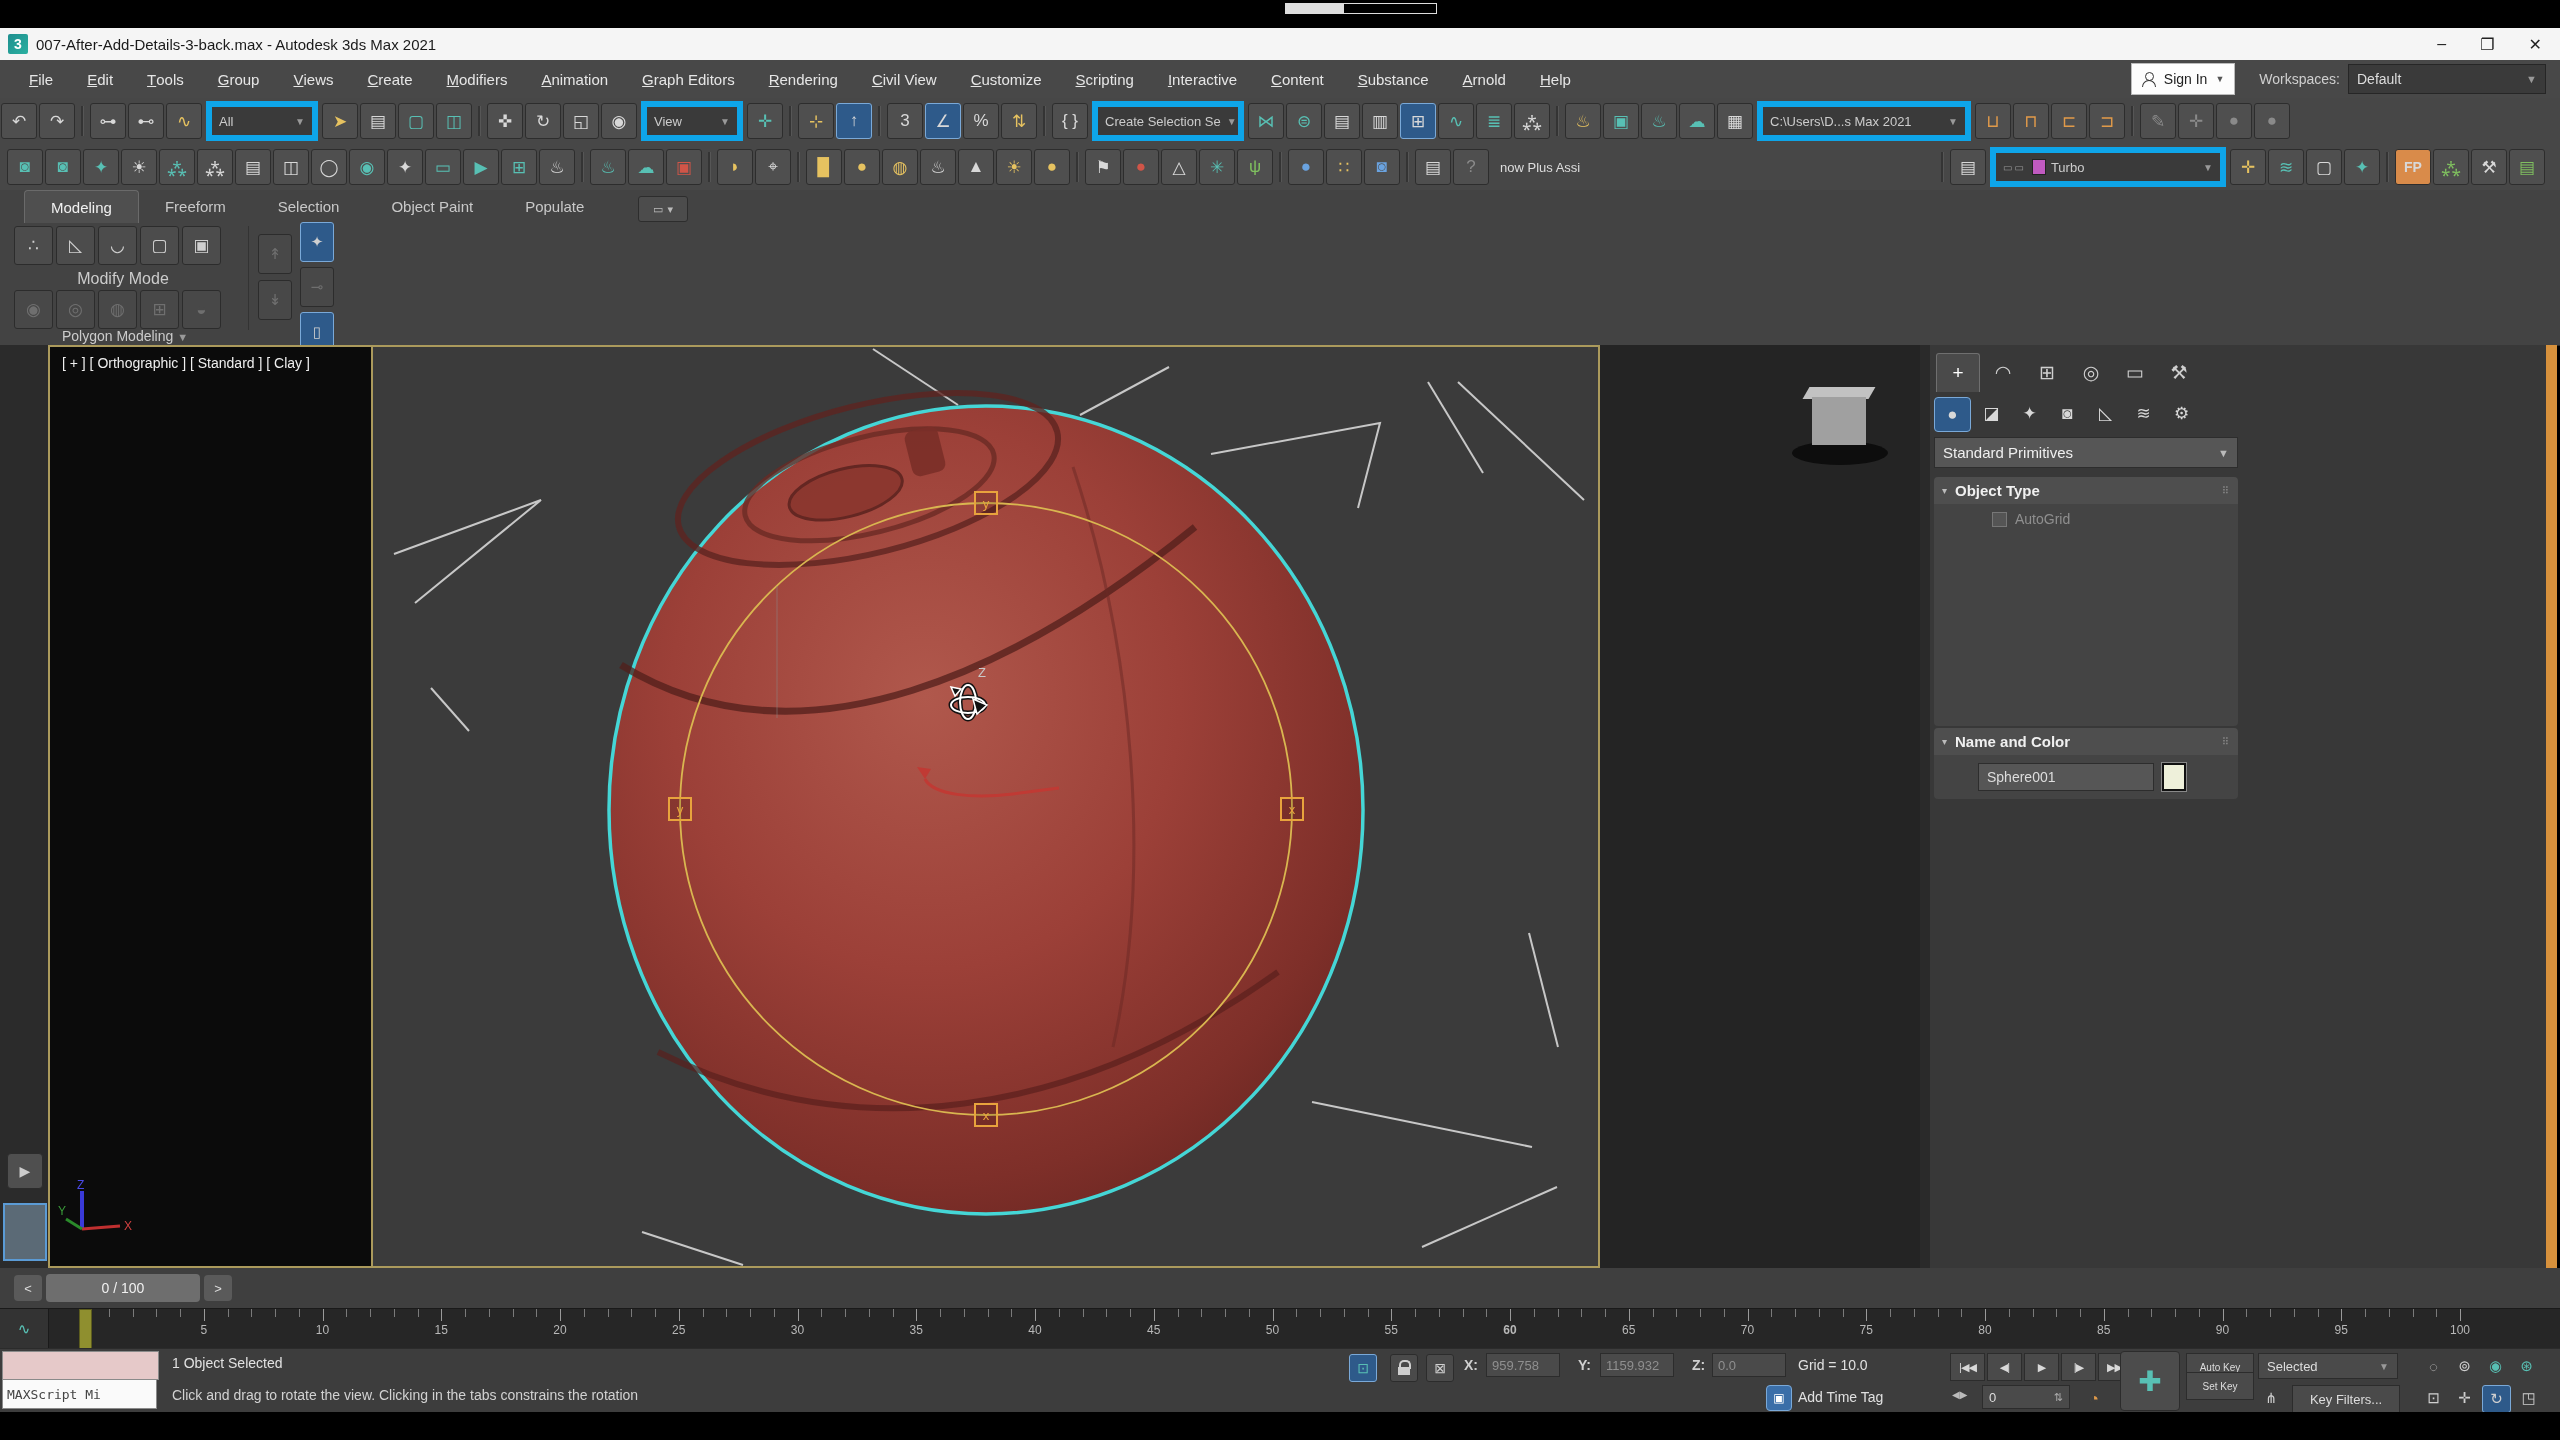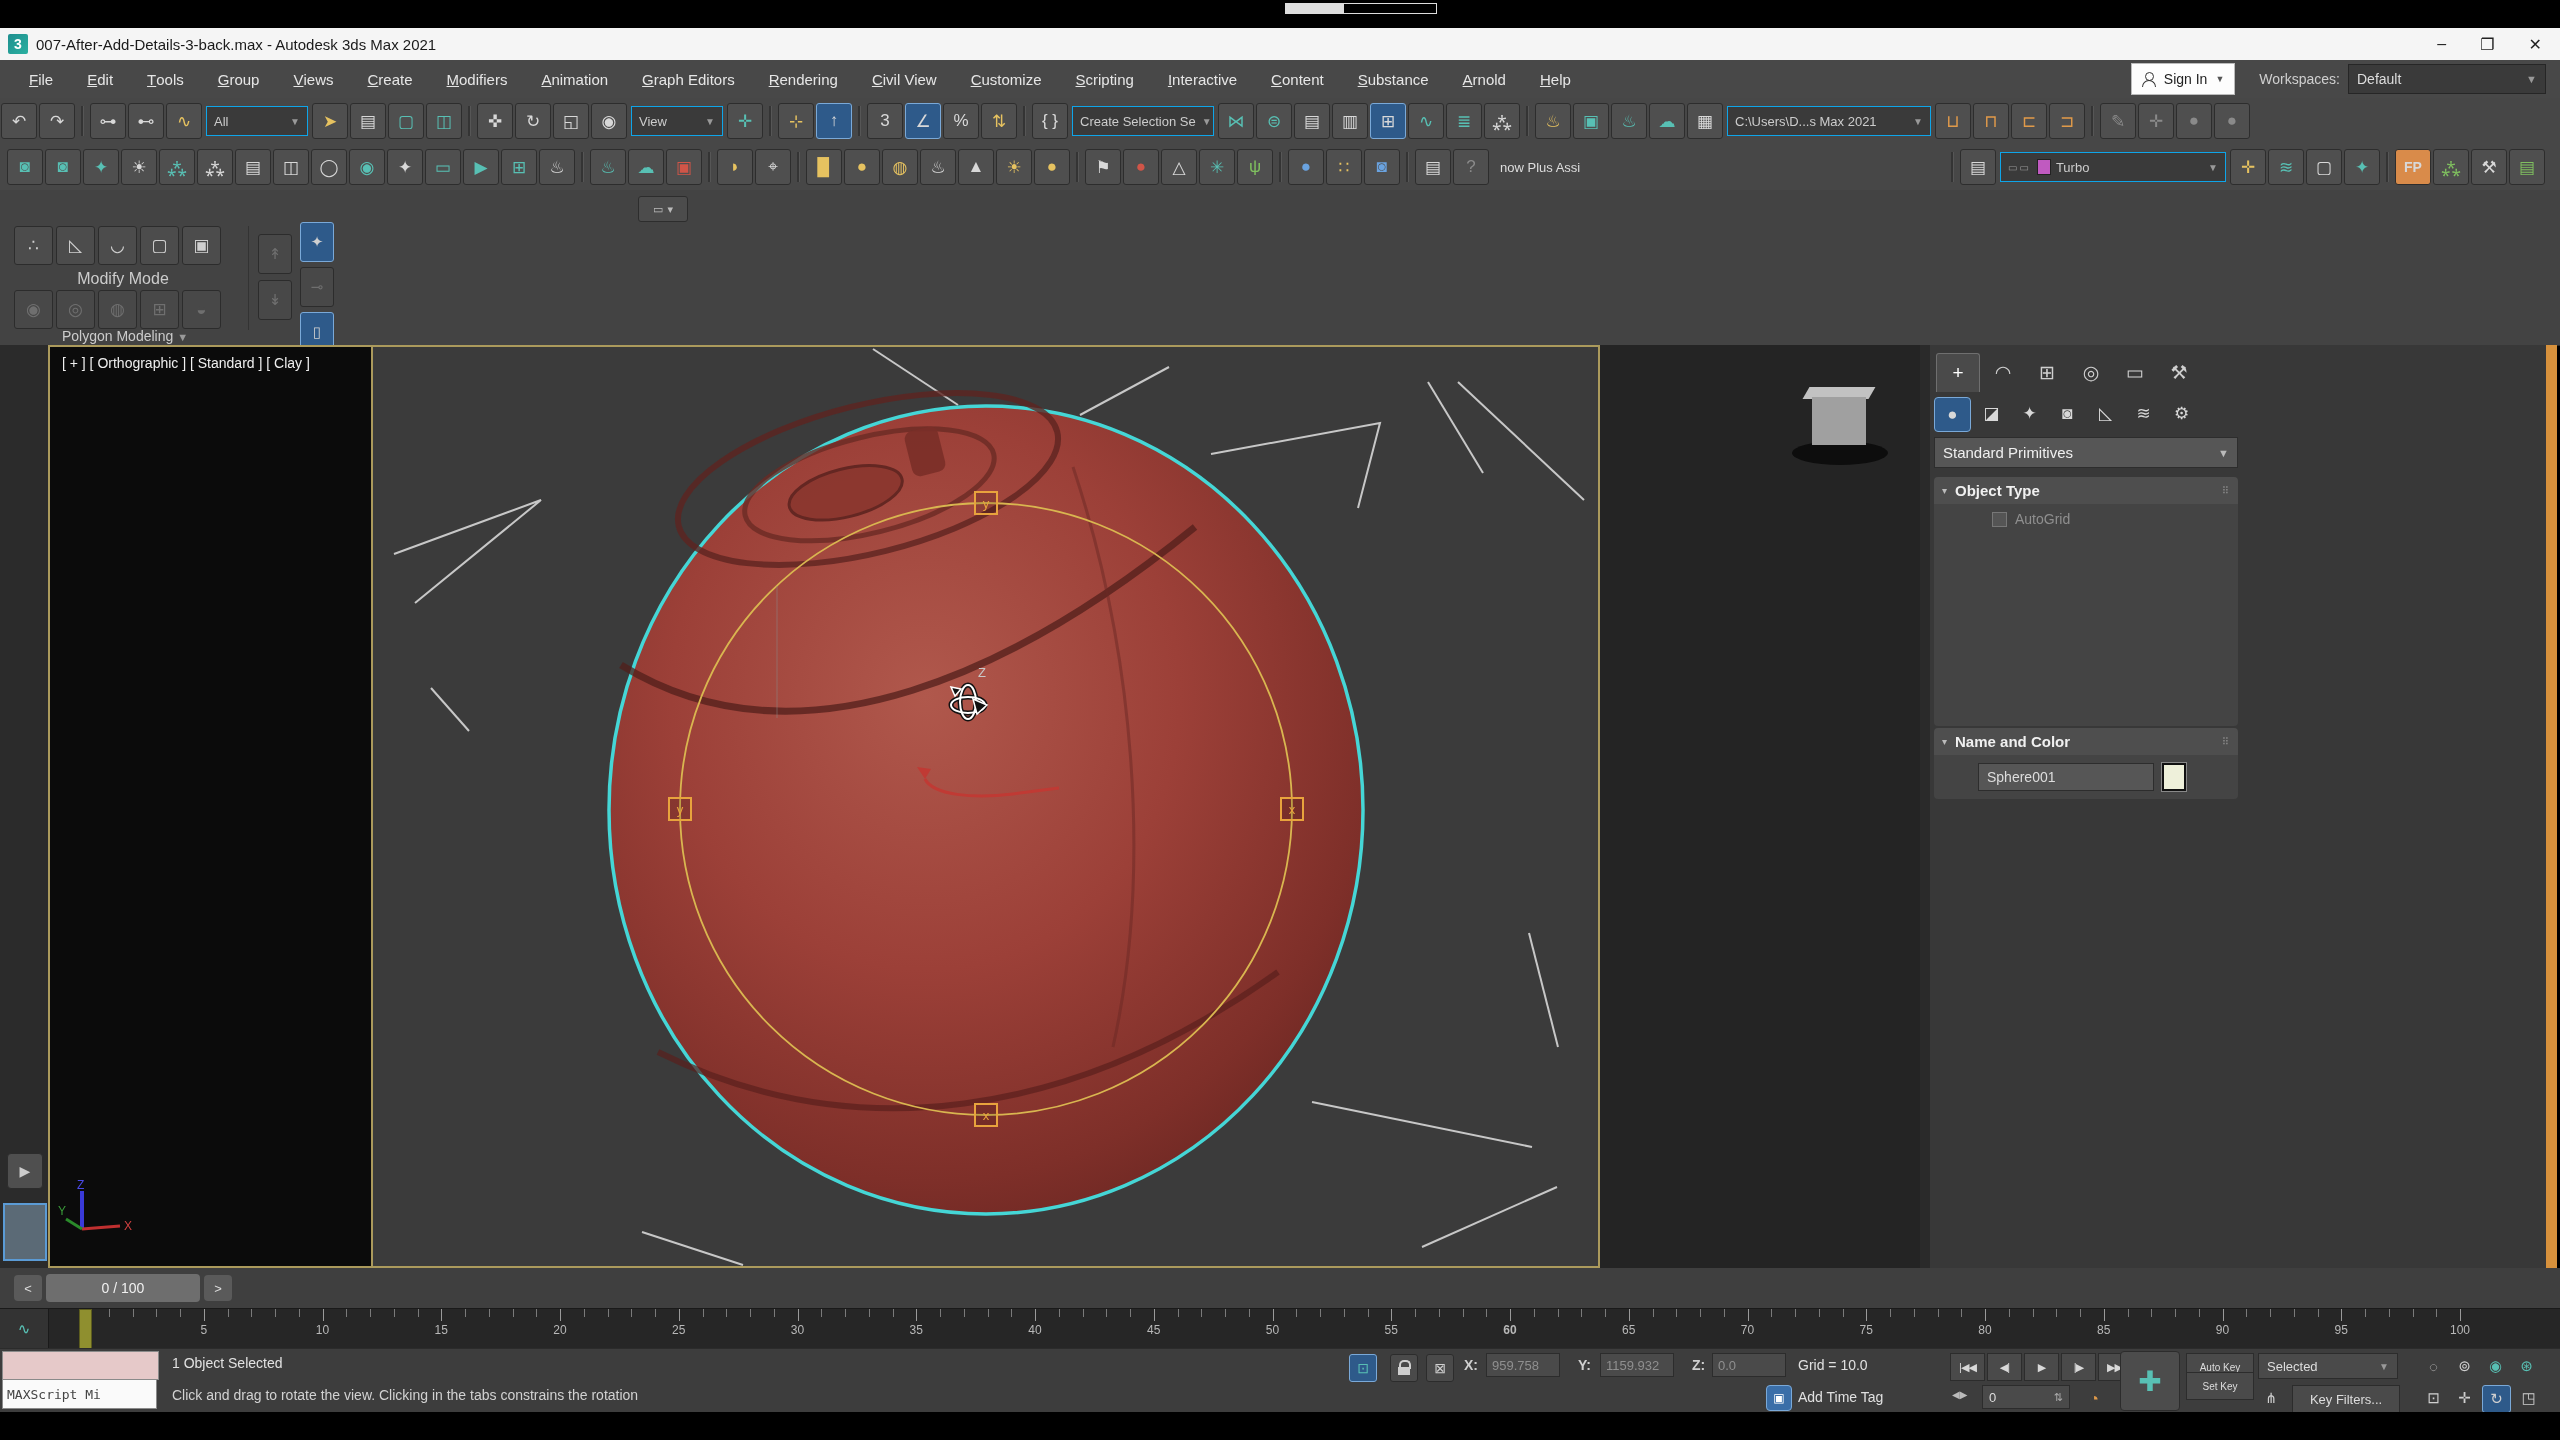--- a/index.html
+++ b/index.html
@@ -31,21 +31,21 @@
   #ws-dd .arrow{margin-left:auto;color:#999;font-size:11px;}
   
   .toolbar{left:0;width:2560px;height:46px;background:#474747;display:flex;align-items:center;border-bottom:1px solid #303030;}
   #toolbar1{top:98px;} #toolbar2{top:144px;}
   .ticon{width:34px;height:34px;background:#4f4f4f;border:1px solid #2d2d2d;border-radius:3px;
          display:flex;align-items:center;justify-content:center;font-size:17px;color:#cfcfcf;margin:0 1px;flex:none;}
   .ticon.act{background:#2e5a8a;border:1px solid #7aa9d8;}
   .i-t{color:#58c0b4}.i-y{color:#e6c260}.i-o{color:#e09a4a}.i-g{color:#8a8a8a}
   .i-r{color:#d05548}.i-b{color:#6aa3e0}.i-gr{color:#7fbf5f}.i-w{color:#d8d8d8}
   .tsep{width:2px;height:30px;background:#343434;border-right:1px solid #565656;margin:0 5px;flex:none;}
-  .tdd{height:28px;background:#3a3a3a;border:1px solid #0ea5e9;color:#ccc;font-size:13px;display:flex;align-items:center;
+  .tdd{height:28px;background:#3a3a3a;border:6px solid #0ea5e9;color:#ccc;font-size:13px;display:flex;align-items:center;
        padding:0 7px;margin:0 3px;flex:none;white-space:nowrap;overflow:hidden;}
   .tdd .arrow{margin-left:auto;color:#999;font-size:10px;padding-left:6px;}
   #tb2-note{color:#ddd;font-size:13px;margin:0 10px;white-space:nowrap;}
   #tb2-right{display:flex;align-items:center;margin-left:auto;padding-right:14px;}
   #turbo-dd{width:210px;}
   #turbo-dd .bars{color:#999;font-size:10px;letter-spacing:2px;margin-right:6px;}
   #turbo-dd .swatch{width:12px;height:14px;background:#c05ac0;border:1px solid #222;margin-right:5px;}
   #fp-icon{background:#d98b4a;color:#fff;font-weight:bold;font-size:14px;}
   
   #ribbon{left:0;top:190px;width:2560px;height:155px;background:#434343;border-bottom:1px solid #2a2a2a;}
@@ -529,20 +529,27 @@
       <div class="ticon">
         <span class="i-w">⚒</span>
       </div>
       <div class="ticon">
         <span class="i-gr">▤</span>
       </div>
     </div>
 </div>
 
 <div class="abs" id="ribbon">
+  <div id="ribbon-tabs">
+      <div class="rtab active">Modeling</div>
+      <div class="rtab">Freeform</div>
+      <div class="rtab">Selection</div>
+      <div class="rtab">Object Paint</div>
+      <div class="rtab">Populate</div>
+    </div>
   <div id="ribbon-ovf">
     <span>▭</span>
     <span>▾</span>
   </div>
   <div id="pm-row1">
       <div class="pmbtn">∴</div>
       <div class="pmbtn">◺</div>
       <div class="pmbtn">◡</div>
       <div class="pmbtn">▢</div>
       <div class="pmbtn">▣</div>

